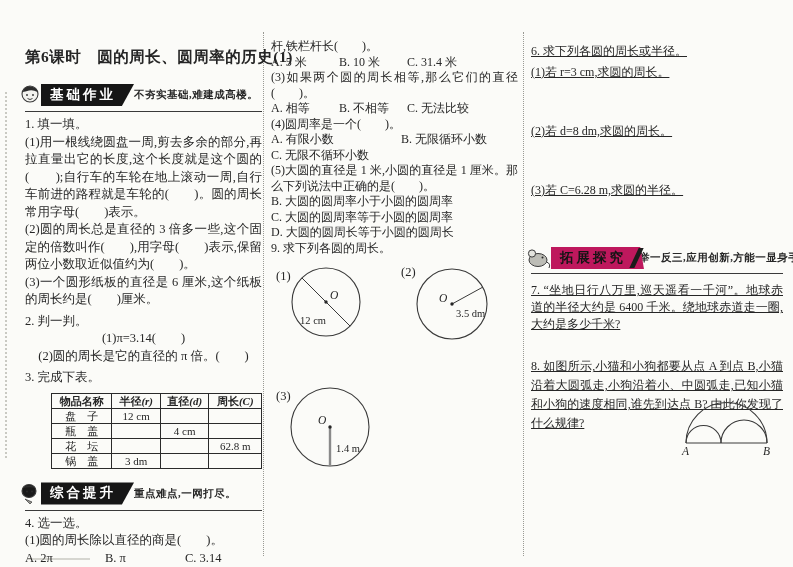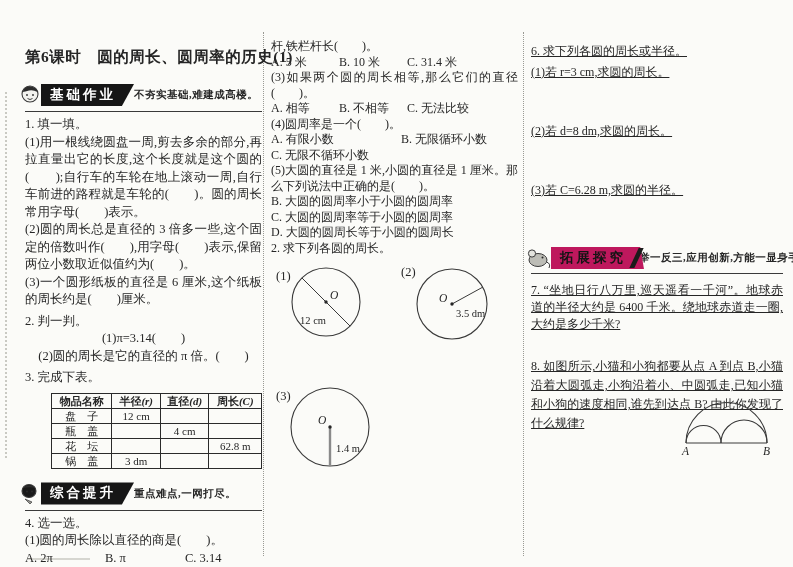--- a/index.html
+++ b/index.html
@@ -200,21 +200,21 @@
     <p class="para">(4)圆周率是一个(　　)。</p>
     <div class="opts2">
       <span>A. 有限小数</span>
       <span>B. 无限循环小数</span>
     </div>
     <div class="optline">C. 无限不循环小数</div>
     <p class="para">(5)大圆的直径是 1 米,小圆的直径是 1 厘米。那么下列说法中正确的是(　　)。</p>
     <div class="optline">B. 大圆的圆周率小于小圆的圆周率</div>
     <div class="optline">C. 大圆的圆周率等于小圆的圆周率</div>
     <div class="optline">D. 大圆的圆周长等于小圆的圆周长</div>
-    <div class="qnum">2. 求下列各圆的周长。</div>
+    <div class="qnum">9. 求下列各圆的周长。</div>
 
     <svg class="circles-svg" width="247" height="478" viewBox="0 0 247 478">
 
       <text class="fig-label" x="5" y="247">(1)</text>
       <circle class="circ" cx="55" cy="269" r="34"></circle>
       <line class="thin" x1="31" y1="245" x2="79" y2="293"></line>
       <circle cx="55" cy="269" r="1.7" fill="#262626"></circle>
       <text class="o-label" x="59" y="266">O</text>
       <text class="meas" x="29" y="291">12 cm</text>
 

